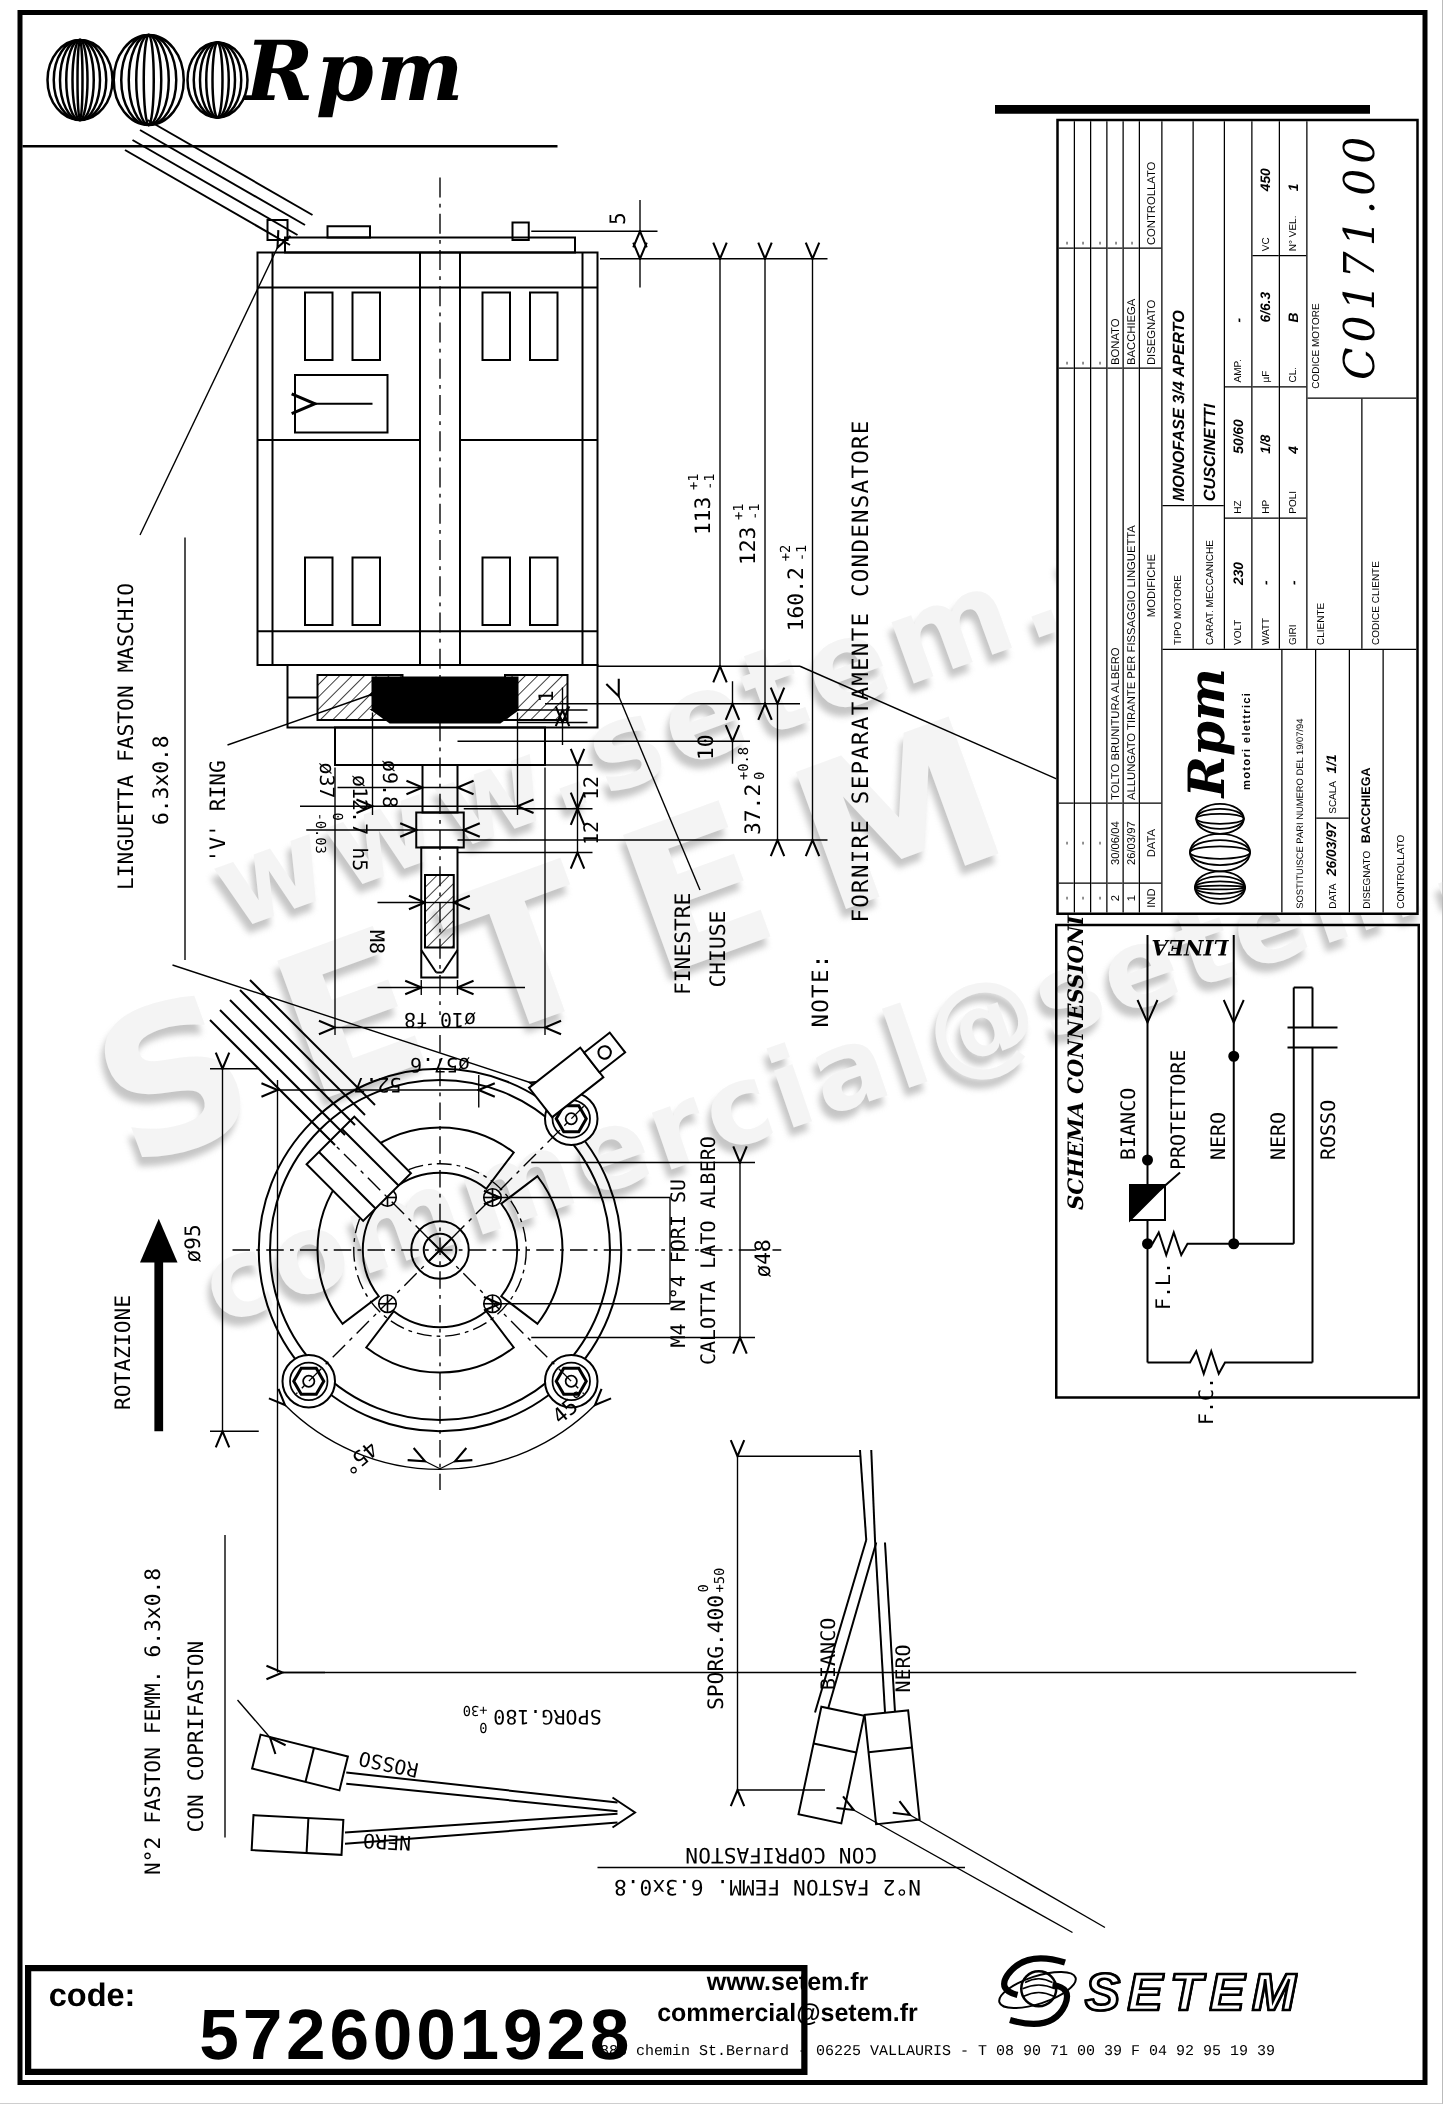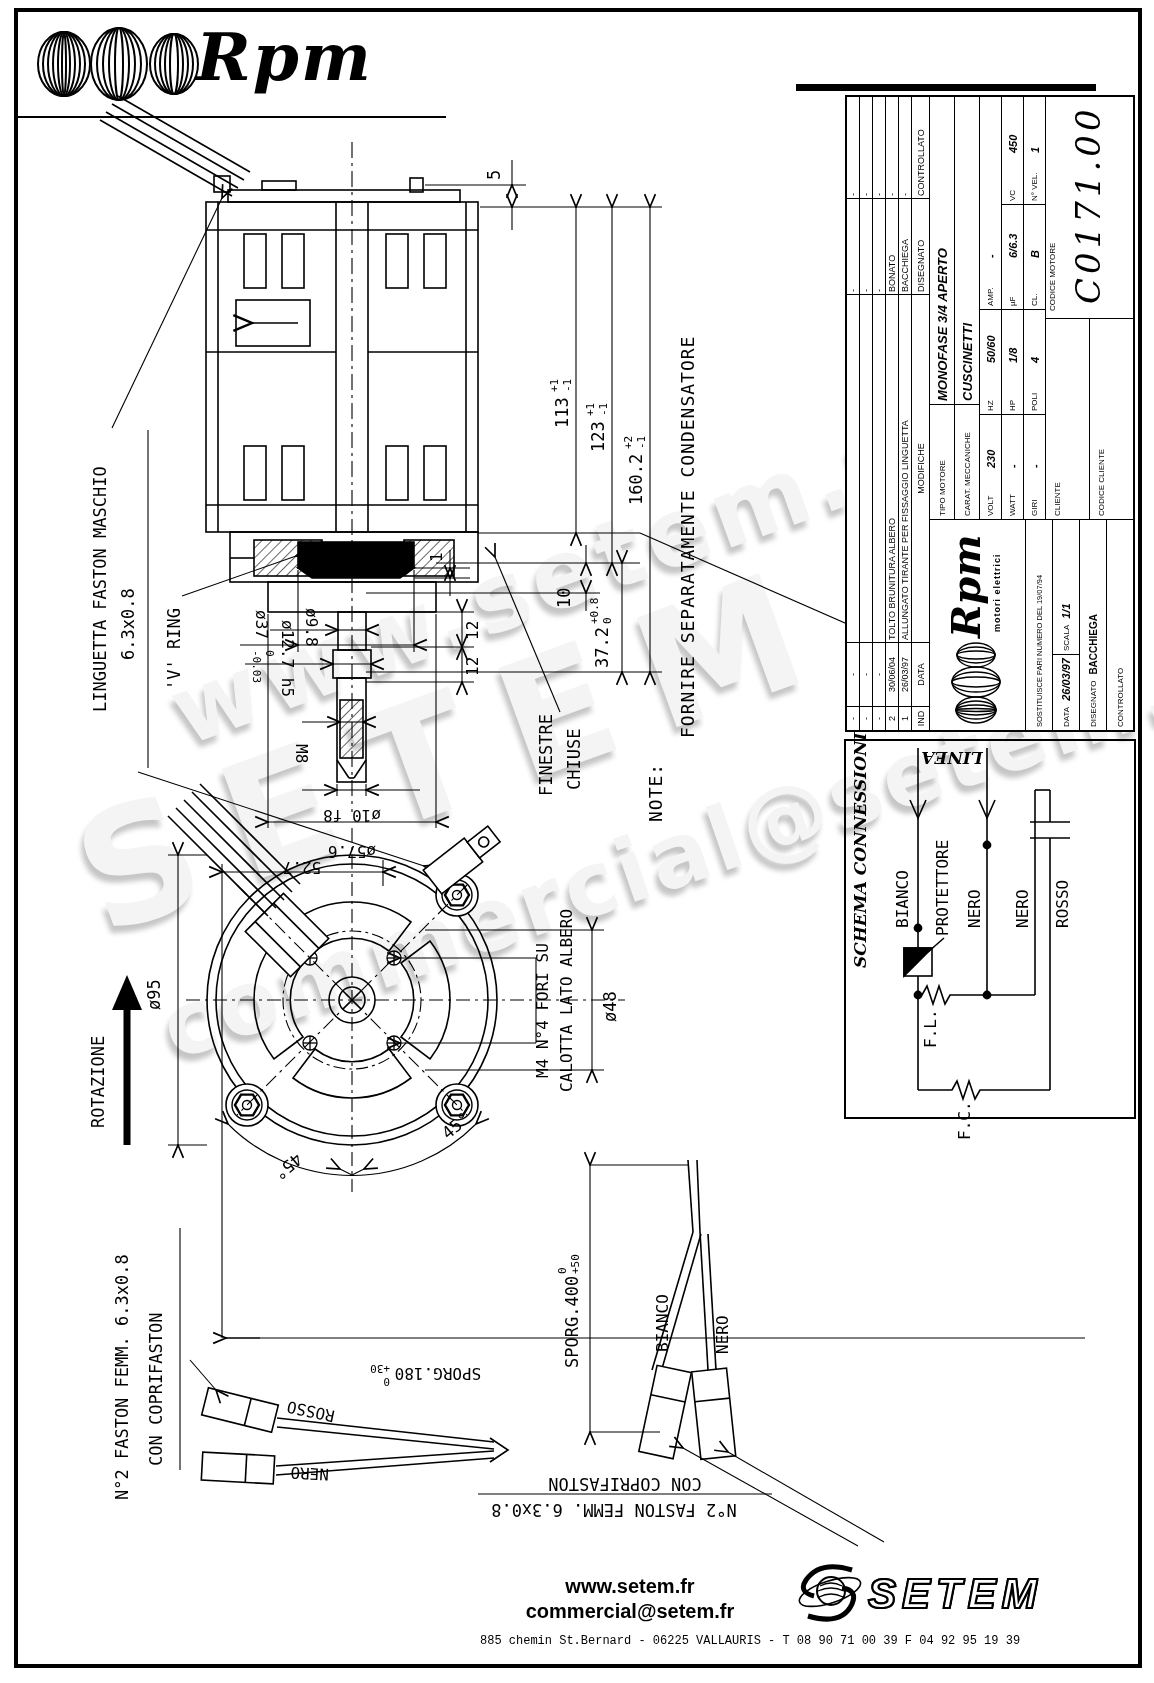--- a/index.html
+++ b/index.html
@@ -715,20 +715,24 @@
           </div>
           <div id="tb-cm">
             <span class="tlab">CODICE MOTORE</span>
             <div id="cm-val">C0171.00</div>
           </div>
         </div>
       </div>
     </div>
   </div>
 
+  <div id="code-box">
+    <div id="code-lab">code:</div>
+    <div id="code-val">5726001928</div>
+  </div>
   <div id="setem-mid">
     <div>www.setem.fr</div>
     <div>commercial@setem.fr</div>
   </div>
   <div id="setem-addr">885 chemin St.Bernard  -  06225 VALLAURIS  -  T 08 90 71 00 39   F 04 92 95 19 39</div>
   <div id="setem-logo">
     <svg width="78" height="72" viewBox="0 0 78 72">
       <g stroke="#000" fill="none" stroke-width="2">
         <circle cx="41" cy="33" r="14" fill="#fff"></circle>
         <path d="M30,28 Q41,22 52,28 M28,33 Q41,27 54,33 M29,39 Q41,33 53,39" stroke-width="1.3"></path>

